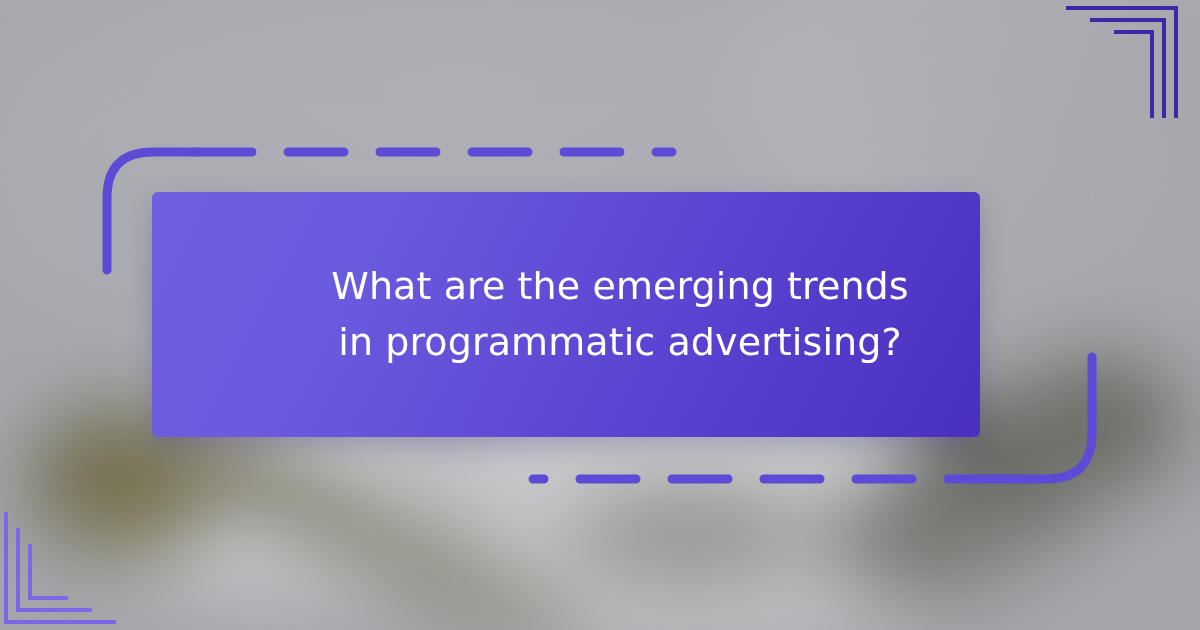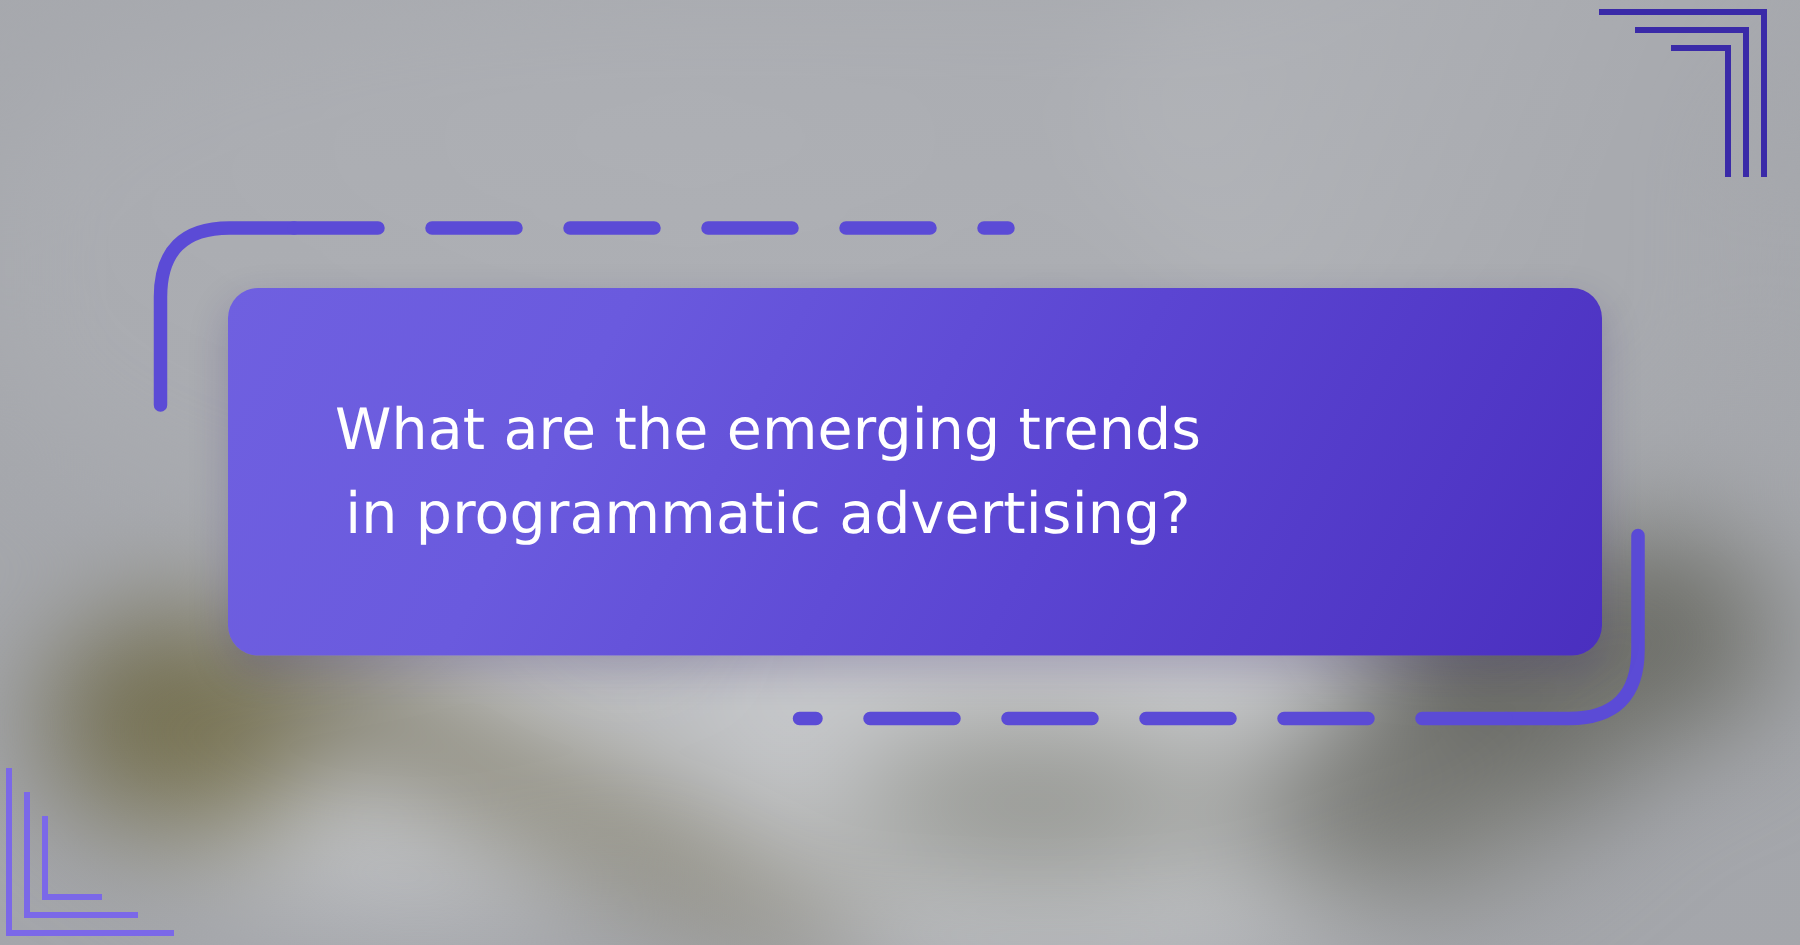--- a/index.html
+++ b/index.html
@@ -157,28 +157,28 @@
     width: 1200px;
     height: 630px;
     overflow: visible;
   }
 
   
   .card {
     position: absolute;
     left: 152px;
     top: 192px;
-    width: 916px;
+    width: 828px;
     height: 245px;
-    border-radius: 20px;
+    border-radius: 6px;
     background: linear-gradient(118deg, #6f60e0 0%, #6a5ade 26%, #5b45d2 60%, #4a2fbf 100%);
     box-shadow: 0 10px 26px rgba(40, 22, 110, 0.22);
     display: flex;
     align-items: center;
-    justify-content: flex-start;
+    justify-content: flex-end;
     box-sizing: border-box;
     padding: 0 60px;
   }
 
   .card-title {
     margin: 0;
     color: #ffffff;
     font-family: "DejaVu Sans", sans-serif;
     font-size: 38px;
     font-weight: 400;

